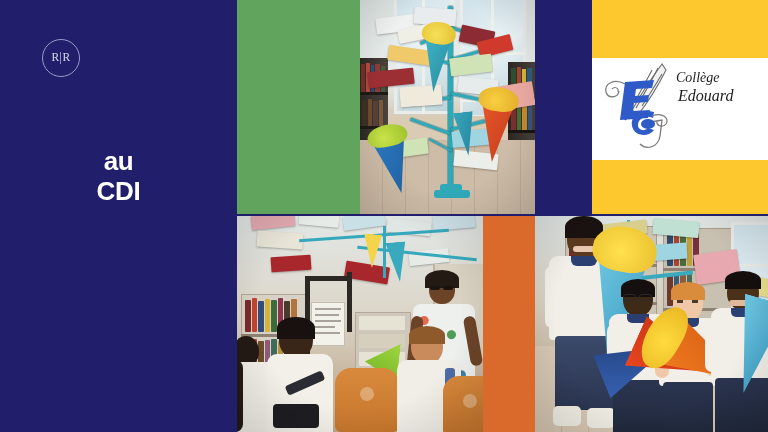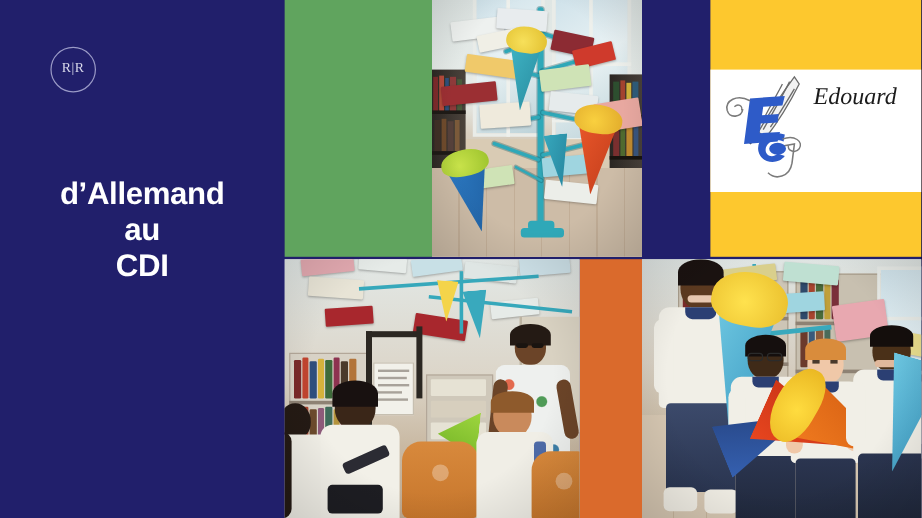--- a/index.html
+++ b/index.html
@@ -152,21 +152,21 @@
   }
 
   
   .logo-wrap{position:absolute;inset:0;}
   .logo-text{
     position:absolute;left:84px;top:12px;width:90px;
     font-family:"Liberation Serif", serif;font-style:italic;
     color:#1b1b1b;line-height:1.18;
   }
   .logo-text .l1{display:block;font-size:14px;}
-  .logo-text .l2{display:block;font-size:20px;margin-left:2px;}
+  .logo-text .l2{display:block;font-size:16px;margin-left:2px;}
   .logo-text .l3{display:block;font-size:15px;letter-spacing:.4px;margin-left:2px;}
 </style>
 </head>
 <body>
 
 <div id="slide">
 
   <div class="blk green-blk"></div>
   <div class="blk navy-gap"></div>
   <div class="blk yellow-blk"></div>
@@ -517,29 +517,29 @@
         <path d="M33 26 C 22 20, 12 26, 14 34 C 16 41, 26 40, 27 33" fill="none" stroke="#7b7b7b" stroke-width="1.3"></path>
         <path d="M20 31 C 23 28, 27 30, 26 34" fill="none" stroke="#7b7b7b" stroke-width="1.1"></path>
 
         <path d="M62 54 C 48 50, 38 58, 40 68 C 42 78, 56 80, 62 72 L 56 70 C 52 74, 46 72, 46 67 C 46 60, 55 57, 61 60 Z" fill="#2E5BC8"></path>
         <path d="M58 64 L70 62 L68 78 C 66 90, 54 92, 48 86" fill="none" stroke="#7b7b7b" stroke-width="1.3"></path>
         <ellipse cx="56" cy="66" rx="7" ry="5" fill="#2E5BC8"></ellipse>
         <path d="M60 58 C 70 54, 78 60, 74 66 C 71 70, 64 68, 65 63" fill="none" stroke="#7b7b7b" stroke-width="1.2"></path>
       </svg>
 
       <div class="logo-text">
+        <span class="l1">Collège</span>
         <span class="l2">Edouard</span>
       </div>
     </div>
   </div>
 
   <div class="left-panel">
     <div class="brand-mark">
       <span class="bm-txt">R|R</span>
     </div>
     <div class="title-block">
-      <span class="t-line">d’Allemand</span>
       <span class="t-line">au</span>
       <span class="t-line">CDI</span>
     </div>
   </div>
 
 </div>
 
 </body></html>

